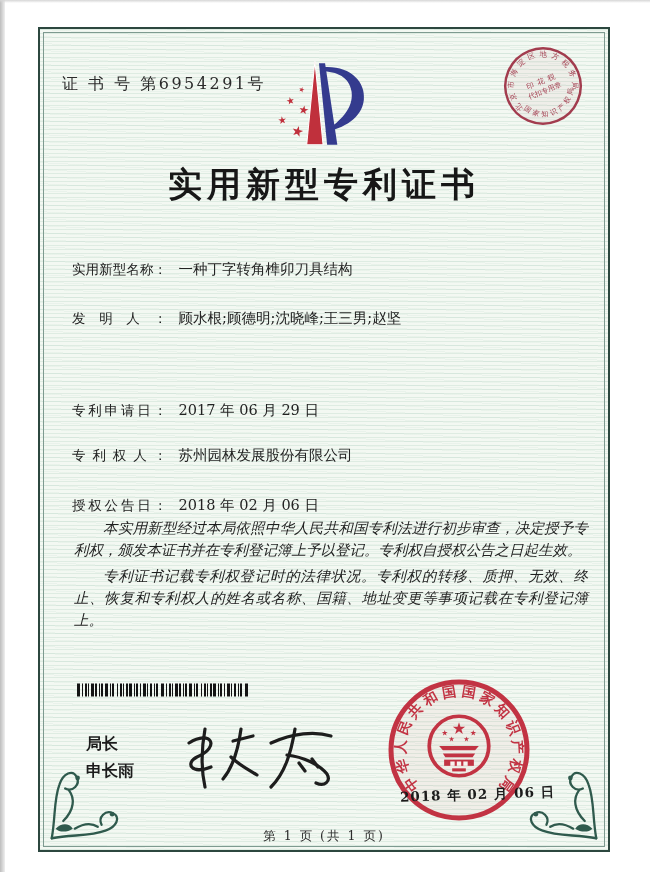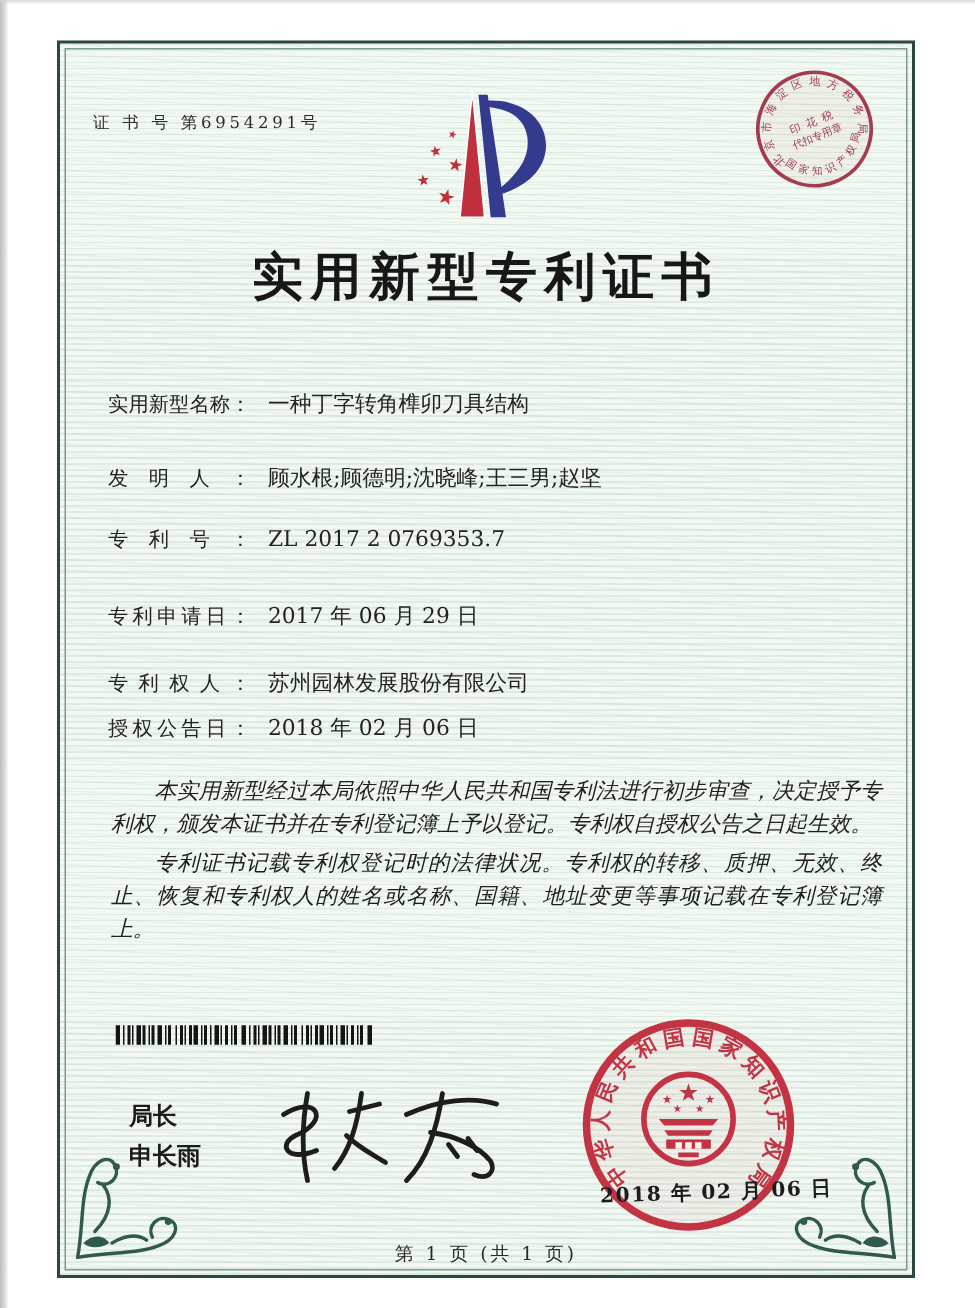--- a/index.html
+++ b/index.html
@@ -11,32 +11,32 @@
          background:linear-gradient(180deg,#d6d6d6,rgba(255,255,255,0));z-index:5;}
 
   .cert{position:absolute;left:38px;top:27px;width:568px;height:821px;
         border:2px solid #2c473f;
         background-color:#f3f8f2;
         background-image:
           repeating-linear-gradient(0deg, rgba(146,192,170,0.22) 0px, rgba(146,192,170,0.22) 1px, rgba(0,0,0,0) 1px, rgba(0,0,0,0) 4px),
           repeating-linear-gradient(3deg, rgba(146,192,170,0.10) 0px, rgba(146,192,170,0.10) 1px, rgba(0,0,0,0) 1px, rgba(0,0,0,0) 7px);}
   .cert-inner{position:absolute;inset:3px;border:1px solid #7e9a90;pointer-events:none;}
 
-  .cert-no{position:absolute;left:22px;top:45px;font-size:11px;letter-spacing:2.5px;color:#2b2b2b;}
+  .cert-no{position:absolute;left:22px;top:45px;font-size:16px;letter-spacing:2.5px;color:#2b2b2b;}
 
   .logo{position:absolute;left:230px;top:30px;width:102px;height:94px;}
 
   .title{position:absolute;left:0;right:0;top:133px;text-align:center;
          font-size:34px;font-weight:700;letter-spacing:5px;color:#171717;}
 
   .row{position:absolute;left:32px;white-space:nowrap;font-size:14.5px;color:#222;}
   .row .lbl{display:inline-block;width:95px;font-size:13.5px;text-align:justify;text-align-last:justify;
             vertical-align:baseline;}
   .row .val{margin-left:7px;}
-  .r0{top:231px}.r1{top:280px}.r2{top:322px}.r3{top:372px}.r4{top:417px}.r5{top:447px}
+  .r0{top:231px}.r1{top:280px}.r2{top:322px}.r3{top:372px}.r4{top:417px}.r5{top:467px}
 
   .body{position:absolute;left:30px;top:484px;width:522px;font-size:14.5px;line-height:22px;
         color:#1f1f1f;text-align:justify;font-style:italic;}
   .body p{margin:4px;text-indent:2em;}
 
   .barcode{position:absolute;left:37px;top:654px;}
 
   .director{position:absolute;left:46px;top:708px;
             font-family:Liberation Mono, monospace;
             font-size:16px;font-weight:700;color:#1c1c1c;line-height:1;}
@@ -100,24 +100,20 @@
 
     <div class="title">实用新型专利证书</div>
 
     <div class="row r0">
       <span class="lbl">实用新型名称：</span>
       <span class="val">一种丁字转角榫卯刀具结构</span>
     </div>
     <div class="row r1">
       <span class="lbl">发明人：</span>
       <span class="val">顾水根;顾德明;沈晓峰;王三男;赵坚</span>
-    </div>
-    <div class="row r2">
-      <span class="lbl">专利号：</span>
-      <span class="val">ZL 2017 2 0769353.7</span>
     </div>
     <div class="row r3">
       <span class="lbl">专利申请日：</span>
       <span class="val">2017 年 06 月 29 日</span>
     </div>
     <div class="row r4">
       <span class="lbl">专利权人：</span>
       <span class="val">苏州园林发展股份有限公司</span>
     </div>
     <div class="row r5">

